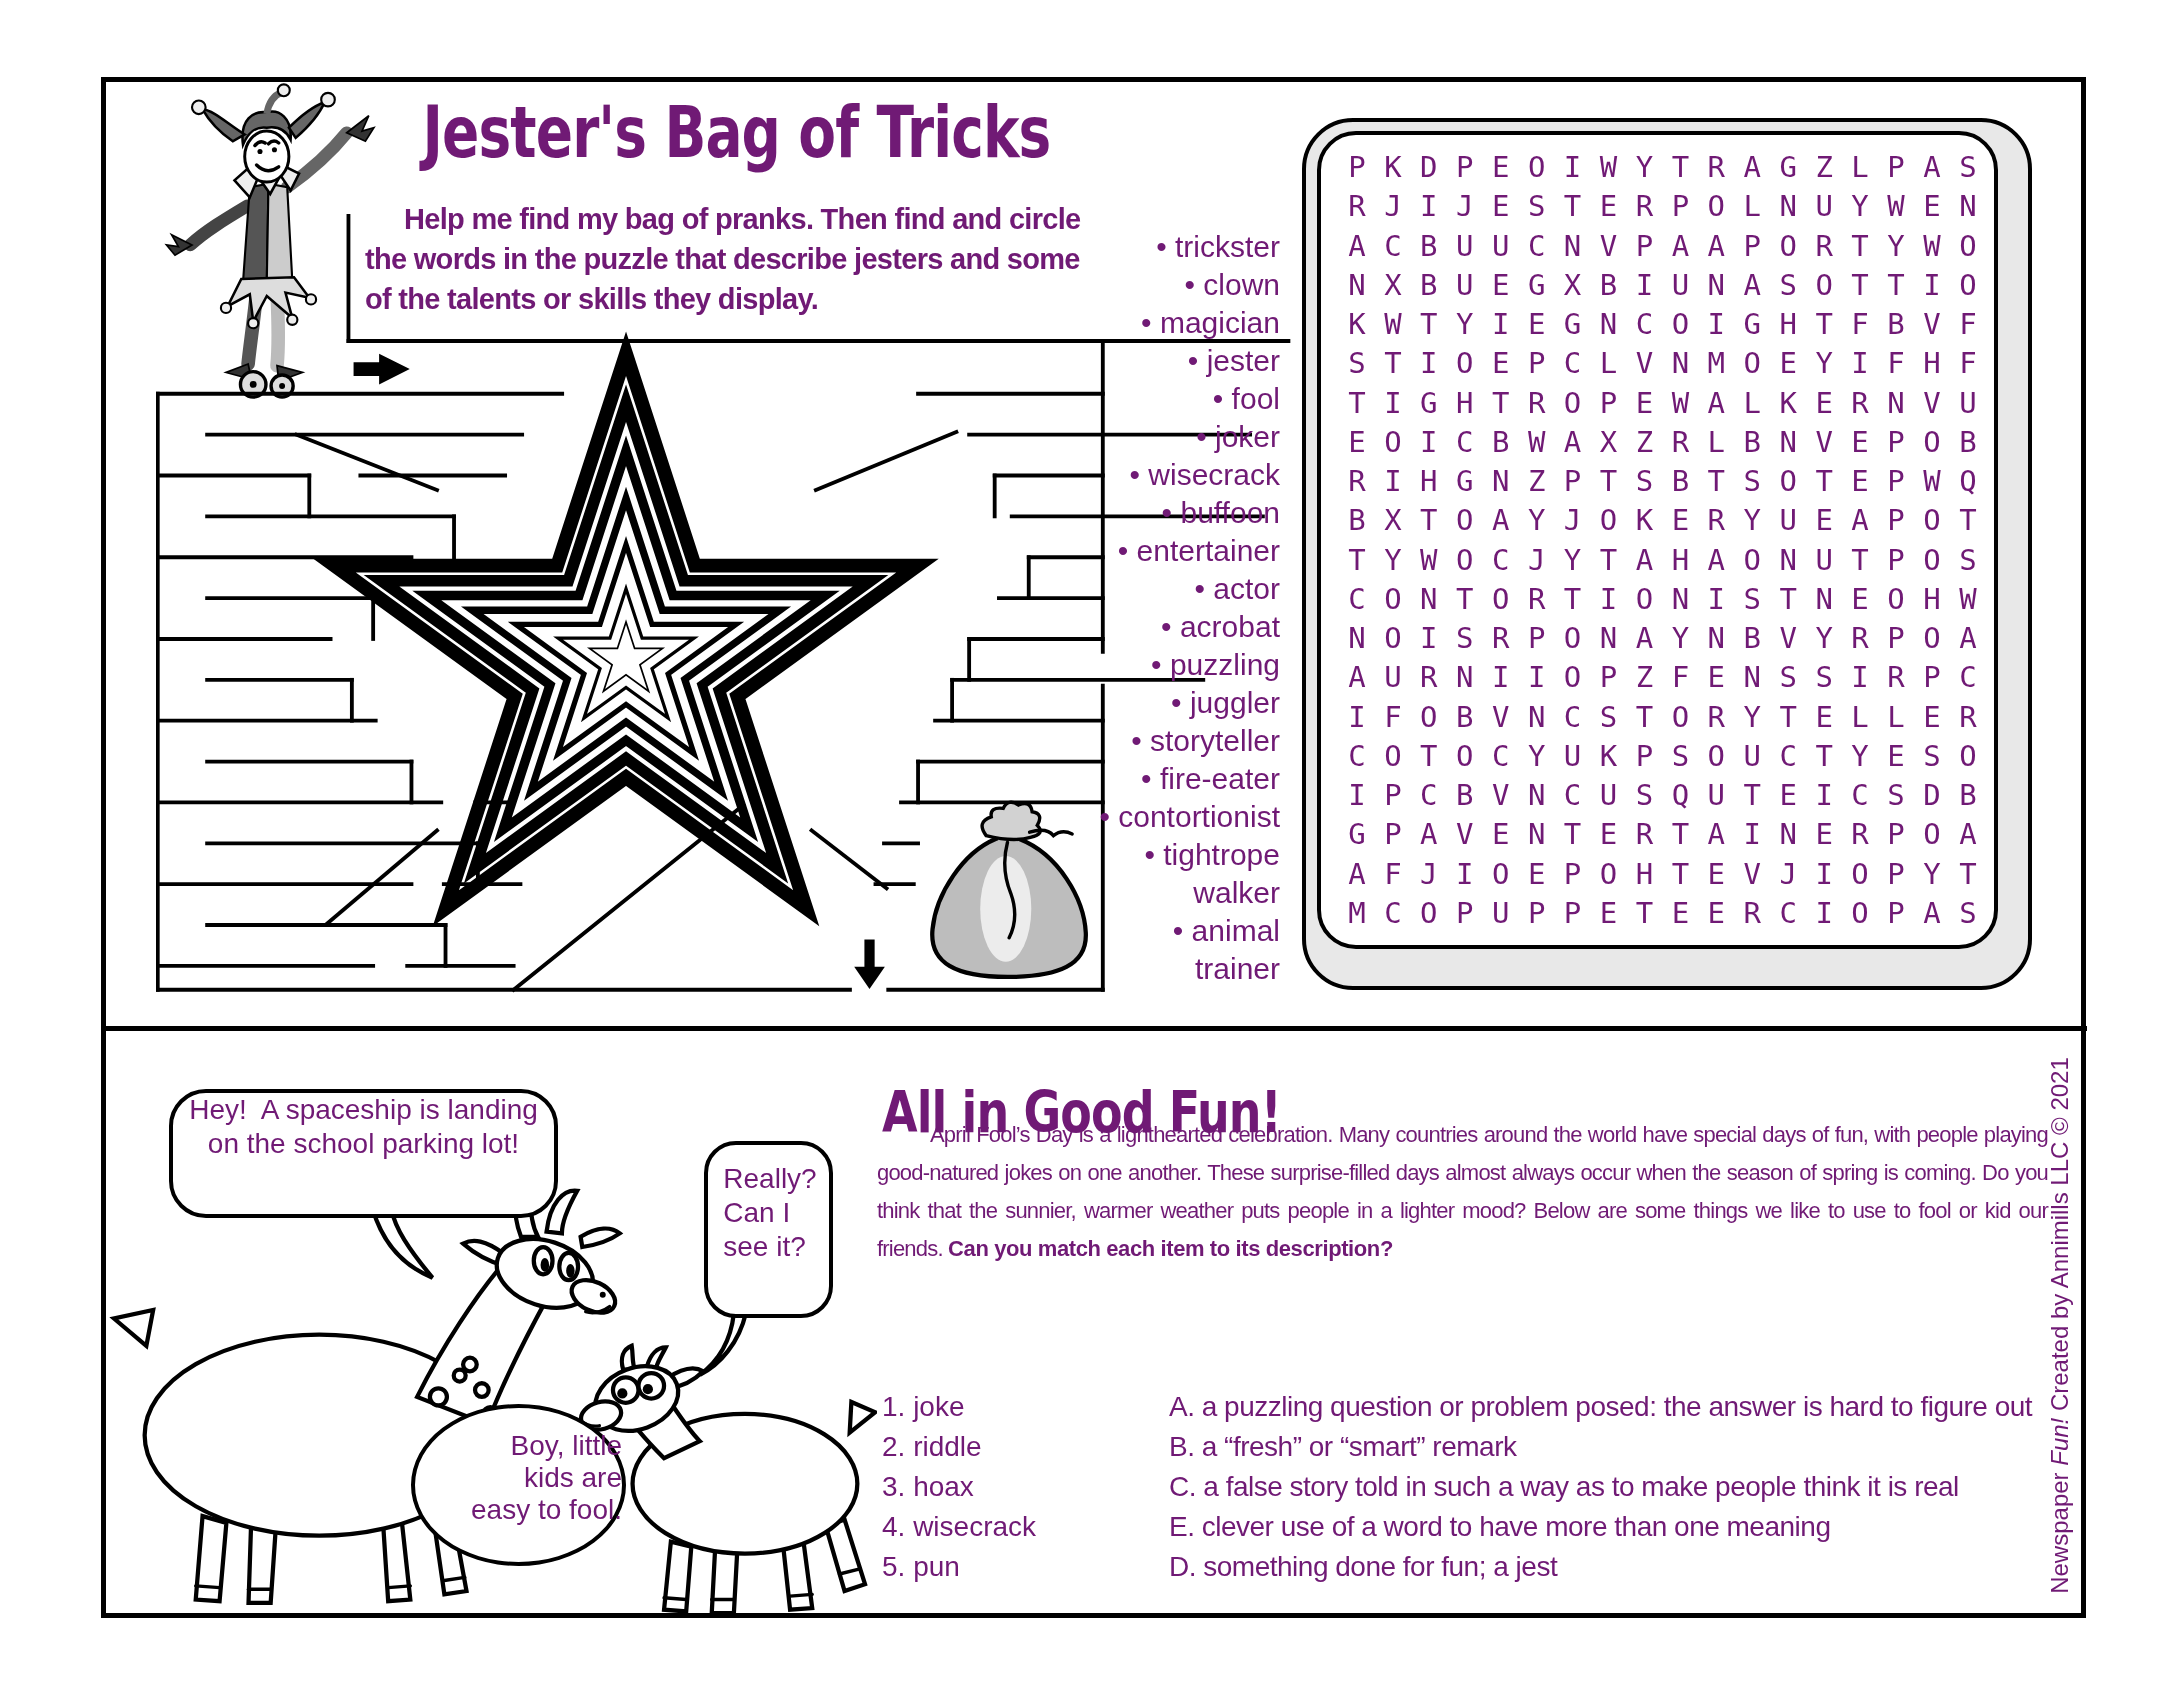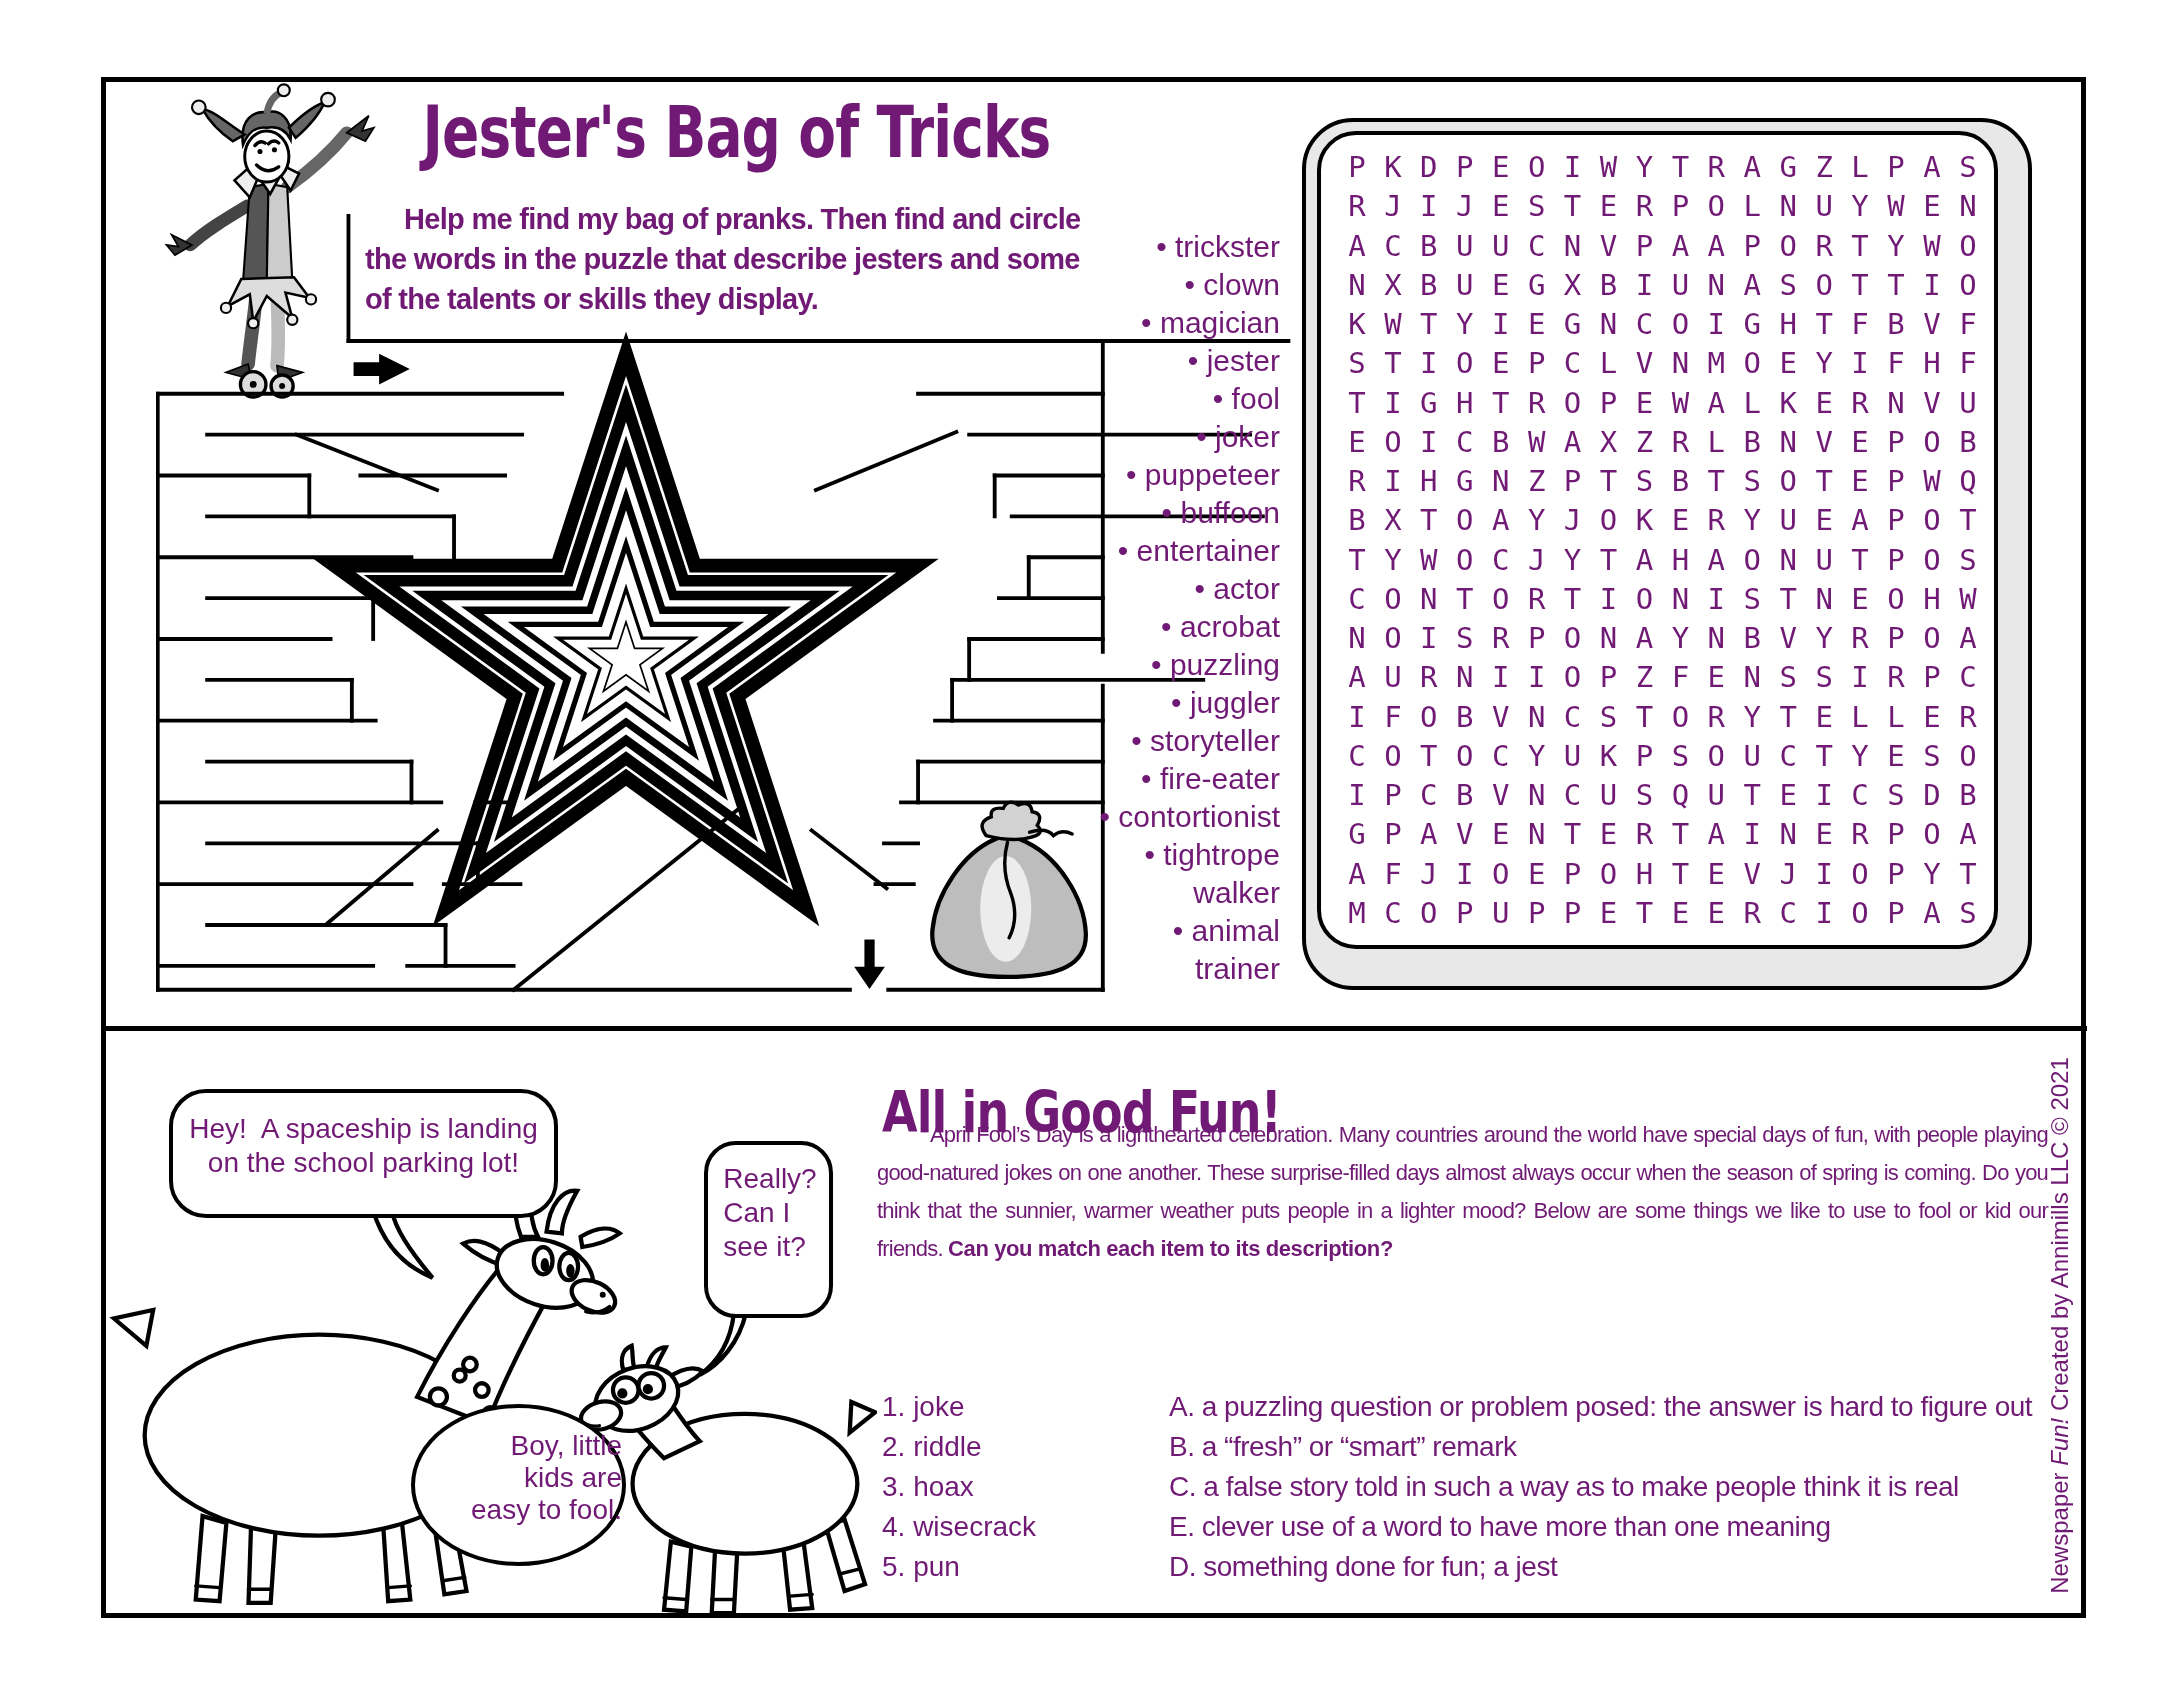--- a/index.html
+++ b/index.html
@@ -32,21 +32,21 @@
             font-size:46px;transform:scale(1,1.22);transform-origin:left top;letter-spacing:-0.9px;}
   #gf-para{left:877px;top:1116px;width:1171px;font-size:22px;line-height:38px;
            letter-spacing:-0.8px;text-indent:53px;text-align:justify;}
   #gf-para b{letter-spacing:-0.4px;}
   #match-items{left:882px;top:1387px;font-size:28px;line-height:40px;}
   #match-descriptions{left:1169px;top:1387px;width:886px;font-size:28px;line-height:40px;letter-spacing:-0.5px;}
   .mi-line,.md-line{white-space:nowrap;}
   
   .bubble{background:#fff;border:4.3px solid #000;box-sizing:border-box;font-size:28px;line-height:34px;}
   #bubble1{left:169px;top:1089px;width:389px;height:129px;border-radius:37px;
-           text-align:center;padding-top:19px;z-index:3;}
+           text-align:center;z-index:3;}
   #bubble2{left:704px;top:1141px;width:129px;height:177px;border-radius:32px;
            padding:17px 0 0 15.3px;z-index:3;}
   #bubble2 .bub-line:first-child{text-align:center;padding-right:26px;}
   #thought-cloud{left:411px;top:1404px;width:215px;height:162px;border-radius:50%;
                  text-align:right;padding-top:22px;z-index:3;font-size:28px;line-height:32px;}
   .bub-line{white-space:pre-wrap;}
   
   #credit{left:1780px;top:1310px;width:562px;height:31px;transform:rotate(-90deg);
           text-align:center;font-size:24px;white-space:nowrap;}
   #credit .it{font-style:italic;}
@@ -198,21 +198,21 @@
     </g>
   </svg>
 
   <div class="abs" id="word-list">
       <div class="wl-line">• trickster</div>
       <div class="wl-line">• clown</div>
       <div class="wl-line">• magician</div>
       <div class="wl-line">• jester</div>
       <div class="wl-line">• fool</div>
       <div class="wl-line">• joker</div>
-      <div class="wl-line">• puppeteer</div>
+      <div class="wl-line">• wisecrack</div>
       <div class="wl-line">• buffoon</div>
       <div class="wl-line">• entertainer</div>
       <div class="wl-line">• actor</div>
       <div class="wl-line">• acrobat</div>
       <div class="wl-line">• puzzling</div>
       <div class="wl-line">• juggler</div>
       <div class="wl-line">• storyteller</div>
       <div class="wl-line">• fire-eater</div>
       <div class="wl-line">• contortionist</div>
       <div class="wl-line">• tightrope</div>

